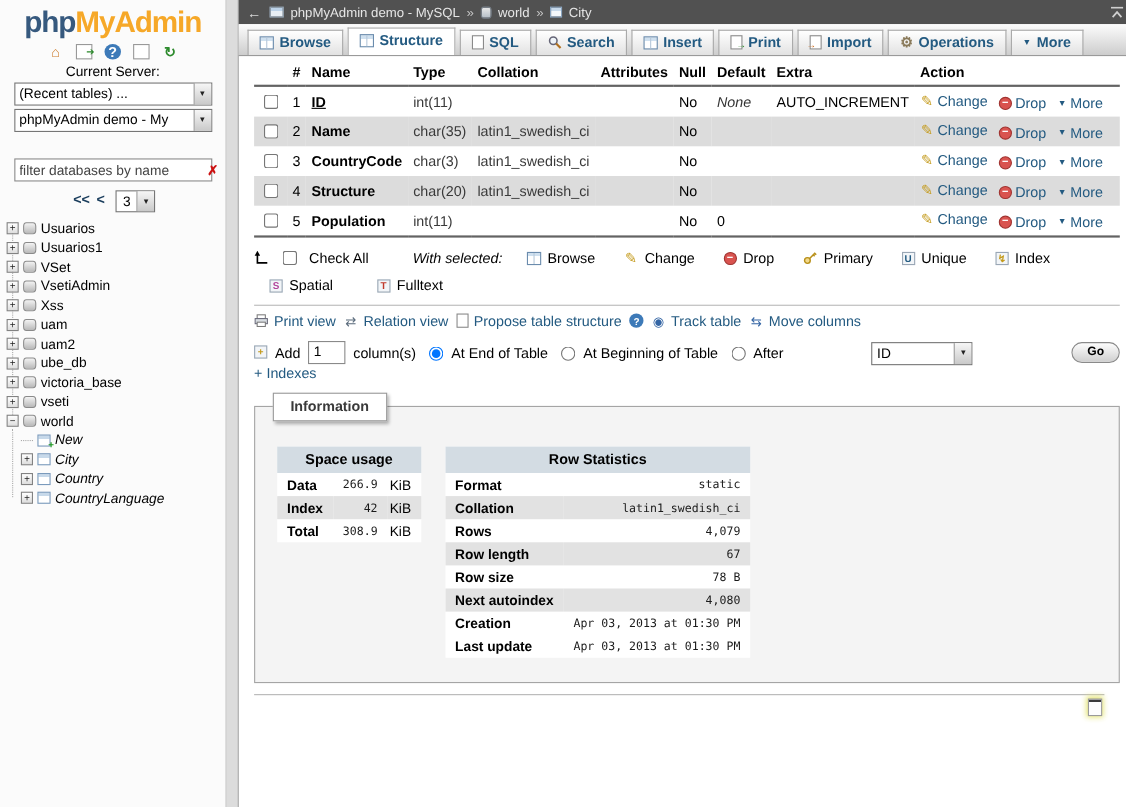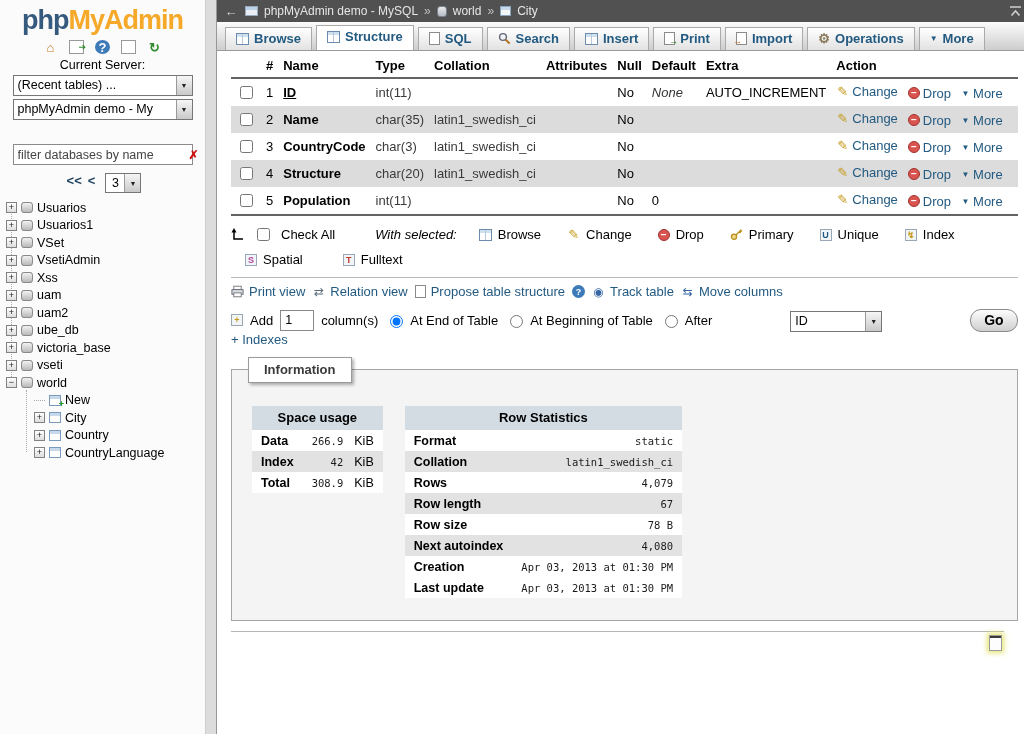--- a/index.html
+++ b/index.html
@@ -36,21 +36,21 @@
   .page-select { display:inline-flex; width:36px; height:20px; vertical-align:middle; margin-left:7px; }
 
   .tree { margin:6px 0 0 6px; position:relative; font-size:12.5px; }
   .tree::before { content:""; position:absolute; left:5px; top:4px; height:180px; border-left:1px dotted #aaa; }
   .tree-item { display:flex; align-items:center; height:17.5px; gap:4px; position:relative; }
   .expander { width:11px; height:11px; min-width:11px; border:1px solid #828282; background:linear-gradient(#fff,#ddd); font-size:9px; line-height:8px; text-align:center; color:#222; cursor:pointer; z-index:1; }
   .exp-spacer { width:11px; min-width:11px; border-top:1px dotted #aaa; height:1px; }
   .db-icon { width:12px; height:11px; min-width:12px; background:linear-gradient(#f2f2f2,#b9b9b9); border:1px solid #8a8a8a; border-radius:3px / 4px; }
   .tbl-icon { width:12px; height:11px; min-width:12px; border:1px solid #7a9abc; background:linear-gradient(#c7d9ea 3px, #fff 3px); position:relative; }
   .tbl-icon.new::after { content:"+"; position:absolute; right:-4px; bottom:-4px; color:#1f9a1f; font-weight:bold; font-size:9px; }
-  .tree-children { margin-left:28px; position:relative; }
+  .tree-children { margin-left:13px; position:relative;font-style:italic; }
   .tree-children::before { content:""; position:absolute; left:-8px; top:-2px; height:62px; border-left:1px dotted #aaa; }
   .tree-label { color:#000; text-decoration:none; white-space:nowrap; }
 
   
   .divider { width:11px; min-width:11px; background:#dcdcdc; border-left:1px solid #cfcfcf; }
 
   
   .main { flex:1; background:#fff; border-left:1px solid #979797; display:flex; flex-direction:column; }
   .topbar { height:22px; min-height:22px; background:#515151; display:flex; align-items:center; color:#e6e6e6; font-size:12px; }
   .back-btn { width:28px; text-align:center; color:#d8d8d8; font-size:13px; cursor:pointer; }
@@ -107,21 +107,21 @@
   .content hr.split { border:none; border-top:1px solid #b9b9b9; margin:10px 0 6px; }
 
   .links-row { display:flex; align-items:center; gap:7px; color:#235a81; flex-wrap:nowrap; }
   .links-row a { color:#235a81; text-decoration:none; display:inline-flex; align-items:center; gap:5px; white-space:nowrap; }
   .printer-svg, .search-svg { display:inline-flex; }
 
   .add-row { display:flex; align-items:center; gap:7px; margin-top:9px; }
   .add-row input.count { width:34px; height:21px; border:1px solid #8a8a8a; font-size:12.5px; padding:1px 4px; font-family:inherit; }
   .add-row label { display:inline-flex; align-items:center; gap:4px; }
   .after-select { width:92px; height:21px; }
-  .go-btn { margin-left:10px; border:1px solid #8a8a8a; border-radius:11px; background:linear-gradient(#fdfdfd,#cfcfcf); font-weight:bold; font-size:14px; padding:2px 13px 3px; cursor:pointer; font-family:inherit; }
+  .go-btn { margin-left:10px; border:1px solid #8a8a8a; border-radius:11px; background:linear-gradient(#fdfdfd,#cfcfcf); font-weight:bold; font-size:11px; padding:2px 13px 3px; cursor:pointer; font-family:inherit; }
   .indexes-link { display:inline-block; color:#235a81; text-decoration:none; }
 
   .fieldset { border:1px solid #a5a5a5; background:#f4f4f4; margin-top:22px; position:relative; padding:36px 20px 22px 20px; }
   .info-tab { position:absolute; top:-13px; left:16px; background:#fff; border:1px solid #9a9a9a; padding:4px 15px 5px; font-weight:bold; color:#3a3a3a; font-size:13px; box-shadow:2px 2px 3px rgba(0,0,0,.3); }
   .stats-wrap { display:flex; align-items:flex-start; }
   table.stats { border-collapse:collapse; font-size:12.5px; background:#fff; }
   .stats th.title { background:#d3dce3; font-weight:bold; padding:4px 12px 5px; font-size:13px; text-align:center; }
   .stats td { padding:3.5px 9px; }
   .stats tr.alt td { background:#e2e2e2; }
   .stats td.lbl { font-weight:bold; white-space:nowrap; }

